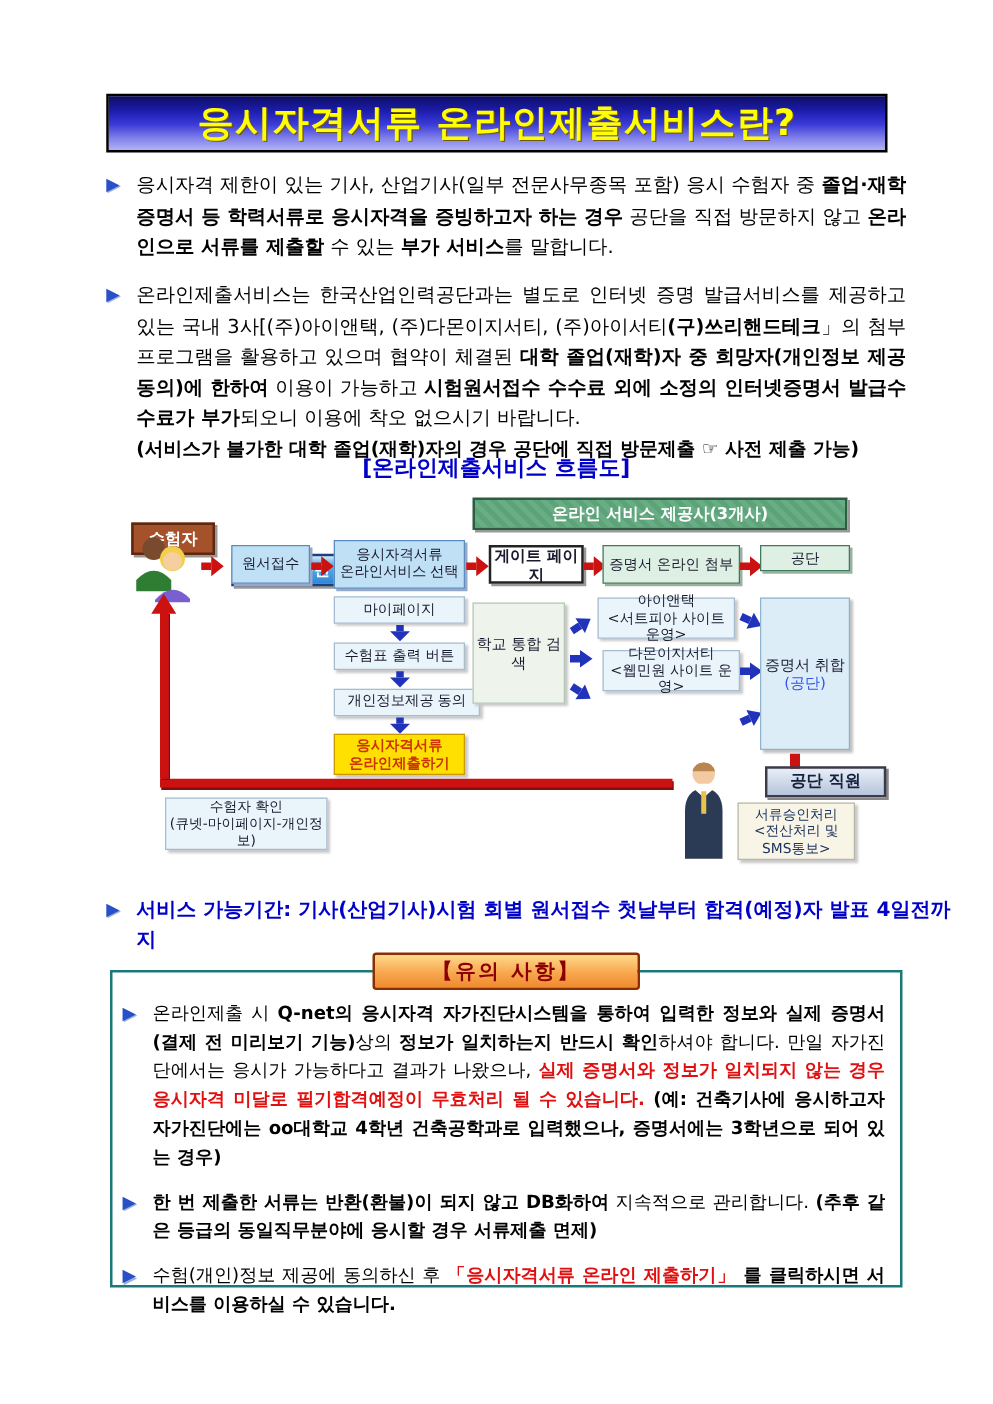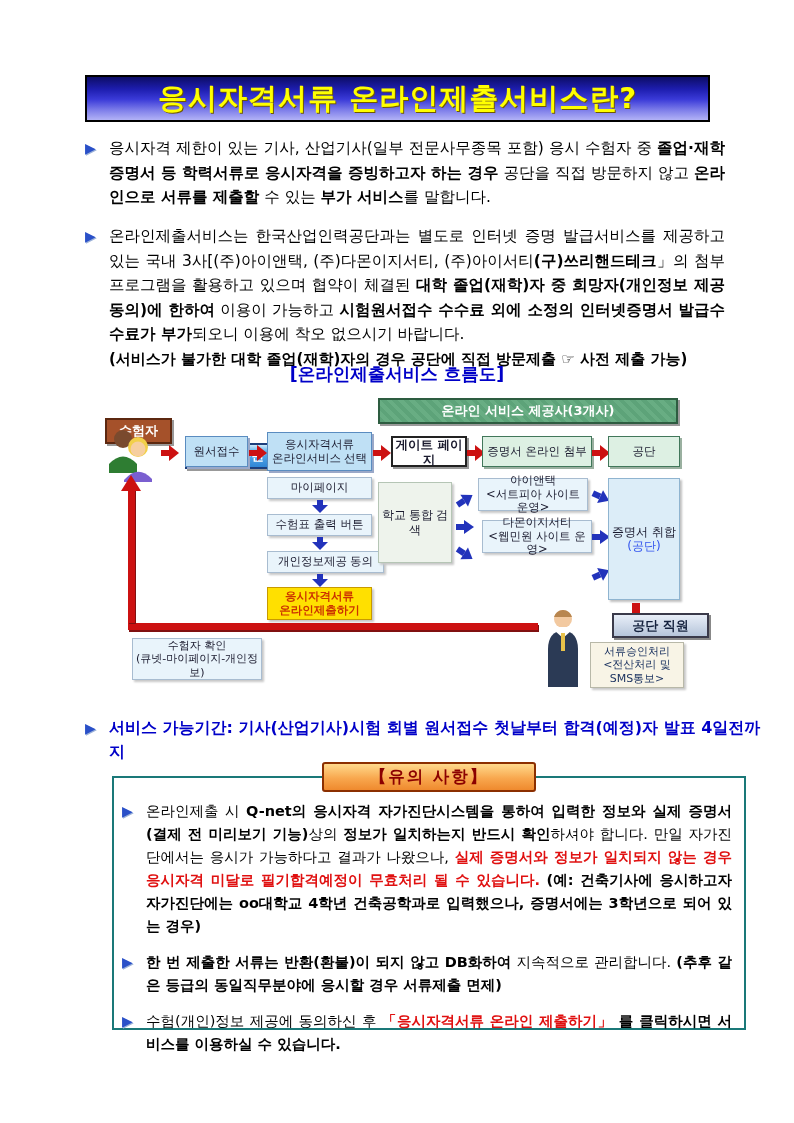--- a/index.html
+++ b/index.html
@@ -71,21 +71,21 @@
   .red-hline { position:absolute; left:38px; top:228px; width:410px; height:7px; background:#cc1111; box-shadow:1px 2px 0 #801010; }
 
   .icon-wrap { position:absolute; }
 
   
   .period { position:absolute; left:85px; top:716px; width:680px; display:flex; }
   .period .ptext { color:#0000c8; font-weight:bold; font-size:16px; line-height:24px; text-align:left; }
 
   
   .notice { position:absolute; left:88px; top:776px; width:634px; height:254px;
-    border:2px solid #1a7878; background:#fff; padding:22px 12px 8px 8px;margin-left:24px; }
+    border:2px solid #1a7878; background:#fff; padding:22px 12px 8px 8px; }
   .notice-hdr { position:absolute; left:50%; top:-16px; transform:translateX(-50%);
     width:214px; height:30px; display:flex; align-items:center; justify-content:center;
     background:linear-gradient(180deg,#ffd98c 0%,#f8a74e 55%,#ef8a2e 100%);
     border:2px solid #8b2f00; border-radius:3px; color:#8b0000; font-weight:bold; font-size:16.5px; letter-spacing:2px; }
   .nitem { display:flex; align-items:flex-start; margin-bottom:13px; }
   .nitem .blt { line-height:23px; }
   .nitem .ptext { font-size:14.5px; line-height:23px; }
 </style>
 </head>
 <body>
@@ -128,32 +128,32 @@
     <i class="ar" style="left:71px; top:50px;"></i>
     <div class="fb fb-blue" style="left:95px; top:41px; width:63px; height:31px;">원서접수</div>
     <i class="ar" style="left:159px; top:50px;"></i>
     <div class="fb fb-blue" style="left:177px; top:37px; width:105px; height:39px;">응시자격서류
 온라인서비스 선택</div>
     <i class="ar" style="left:283px; top:50px;"></i>
     <div class="fb fb-white" style="left:301px; top:41px; width:76px; height:31px;">게이트 페이지</div>
     <i class="ar" style="left:377px; top:50px;"></i>
     <div class="fb fb-green" style="left:392px; top:41px; width:110px; height:31px;">증명서 온라인 첨부</div>
     <i class="ar" style="left:502px; top:50px;"></i>
-    <div class="fb fb-green" style="left:518px; top:41px; width:72px; height:31px;">공단</div>
+    <div class="fb fb-green" style="left:518px; top:41px; width:72px; height:21px;">공단</div>
 
     <div class="fb fb-lightblue" style="left:177px; top:82px; width:105px; height:22px;">마이페이지</div>
     <i class="abd" style="left:222px; top:105px;"></i>
     <div class="fb fb-lightblue" style="left:177px; top:119px; width:105px; height:22px;">수험표 출력 버튼</div>
     <i class="abd" style="left:222px; top:142px;"></i>
     <div class="fb fb-lightblue" style="left:177px; top:156px; width:117px; height:22px;font-family:Liberation Serif, serif;">개인정보제공 동의</div>
     <i class="abd" style="left:222px; top:179px;"></i>
     <div class="fb fb-yellow" style="left:177px; top:192px; width:105px; height:33px;">응시자격서류
 온라인제출하기</div>
 
-    <div class="fb fb-school" style="left:288px; top:87px; width:74px; height:81px;font-family:Liberation Serif, serif;">학교 통합 검색</div>
+    <div class="fb fb-school" style="left:288px; top:87px; width:74px; height:81px;">학교 통합 검색</div>
     <i class="abr" style="left:366px; top:98px; transform:rotate(-33deg);"></i>
     <i class="abr" style="left:366px; top:125px;"></i>
     <i class="abr" style="left:366px; top:152px; transform:rotate(33deg);"></i>
 
     <div class="fb fb-lightblue" style="left:388px; top:83px; width:110px; height:33px;">아이앤택
 &lt;서트피아 사이트 운영&gt;</div>
     <div class="fb fb-lightblue" style="left:392px; top:125px; width:110px; height:33px;">다몬이지서티
 &lt;웹민원 사이트 운영&gt;</div>
 
     <i class="abr" style="left:502px; top:95px; transform:rotate(25deg);"></i>

